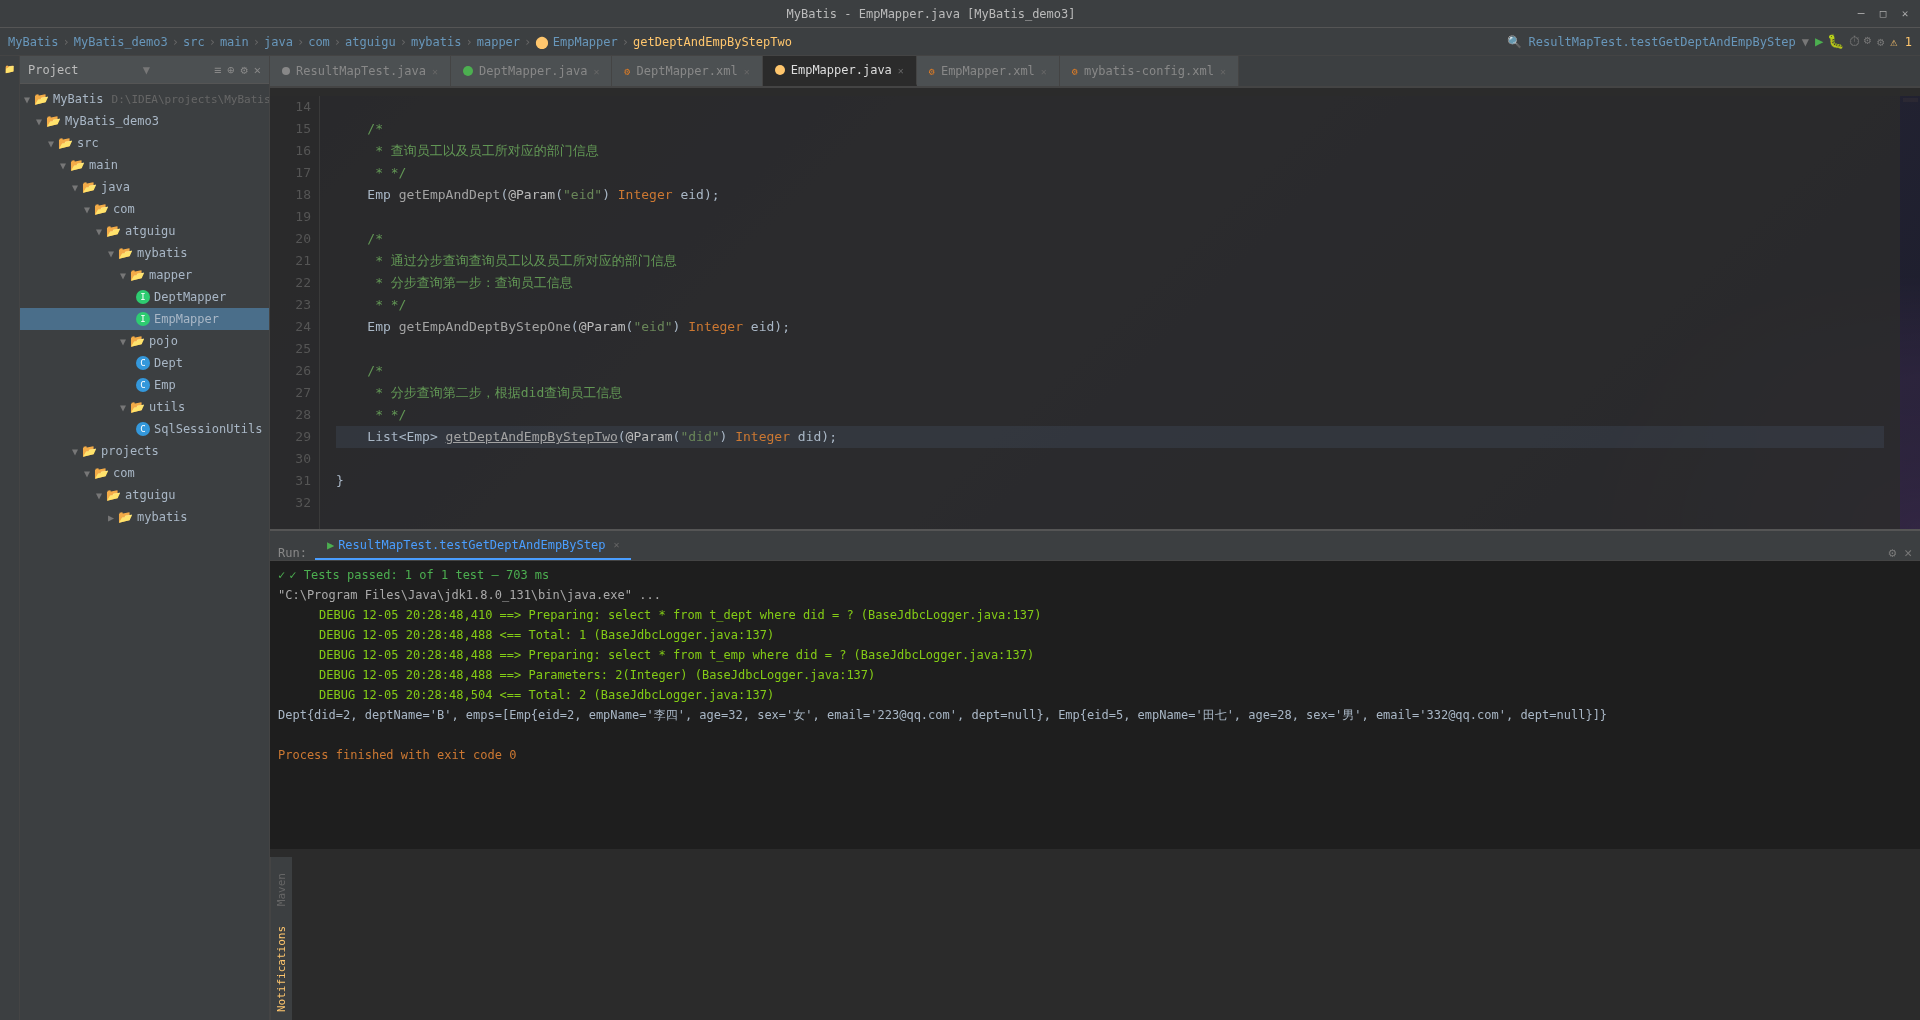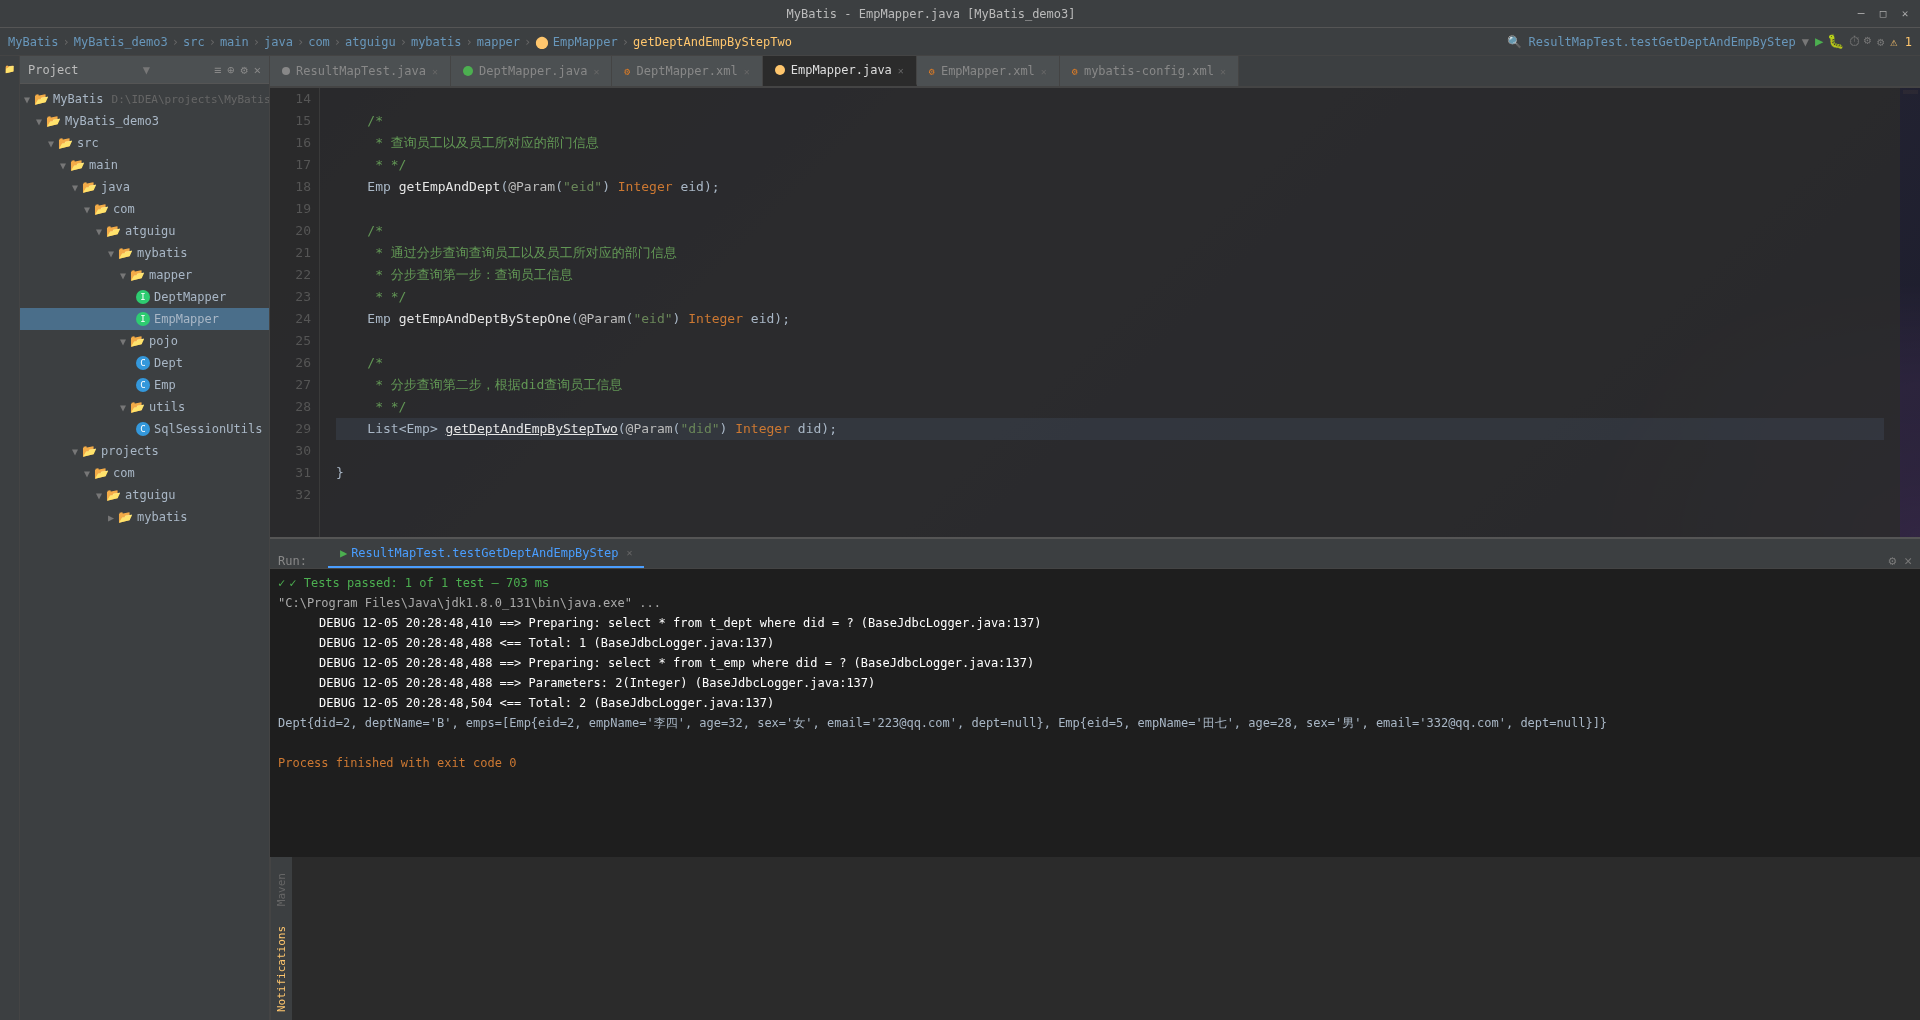--- a/index.html
+++ b/index.html
@@ -139,20 +139,21 @@
       gap: 4px;
     }
     .tree-item.selected { background: #4a6e8a; }
     .tree-arrow { color: #777; font-size: 10px; }
 
     
     #right-panels {
       flex: 1;
       display: flex;
       flex-direction: column;
+      gap: 8px;
     }
 
     
     #editor-tabs {
       height: 32px;
       background: #3c3f41;
       display: flex;
       align-items: flex-end;
       border-bottom: 2px solid #444;
       overflow: hidden;
@@ -235,21 +236,21 @@
     .code-line {
       display: flex;
       align-items: baseline;
       min-height: 22px;
       white-space: pre;
     }
     .code-line.highlighted { background: rgba(100,130,160,0.15); }
     .c-comment { color: #629755; }
     .c-keyword { color: #cc7832; }
     .c-type { color: #a9b7c6; }
-    .c-method { color: #e5e5e5; }
+    .c-method { color: #a3a3a3; }
     .c-string { color: #6a8759; }
     .c-annotation { color: #bbb; }
     .c-angle { color: #a9b7c6; }
     .c-punc { color: #a9b7c6; }
 
     
     #right-sidebar {
       width: 20px;
       background: #3c3f41;
       border-left: 1px solid #444;
@@ -293,21 +294,21 @@
       flex: 1;
       overflow-y: auto;
       padding: 4px 8px;
       font-size: 12px;
       line-height: 20px;
       background: #1e1e1e;
       color: #a9b7c6;
     }
     .console-line { display: flex; gap: 4px; }
     .console-green { color: #4CAF50; }
-    .console-debug { color: #ffffff; padding-left: 41px; }
+    .console-debug { color: #84cc16; padding-left: 41px; }
     .console-path { color: #aaa; }
     .console-result { color: #a9b7c6; }
     .console-output { color: #cc7832; }
 
     
     #right-panel-tabs {
       width: 22px;
       background: #3c3f41;
       display: flex;
       flex-direction: column;
@@ -659,21 +660,21 @@
           </div>
         </div>
 
         <div id="right-sidebar">
           <div style="height:4px;background:#ffc66d;margin:2px;"></div>
         </div>
       </div>
 
       <div id="bottom-panel">
         <div id="bottom-tabs">
-          <span style="color:#888; font-size:12px; margin-right:17px;">Run:</span>
+          <span style="color:#888; font-size:12px; margin-right:4px;">Run:</span>
           <div class="bottom-tab active">
             <span style="color:#4CAF50;">▶</span>
             <span>ResultMapTest.testGetDeptAndEmpByStep</span>
             <span style="color:#666; font-size:10px; margin-left:4px;">✕</span>
           </div>
           <div id="bottom-settings">⚙ ✕</div>
         </div>
 
         <div id="console-area">
 

